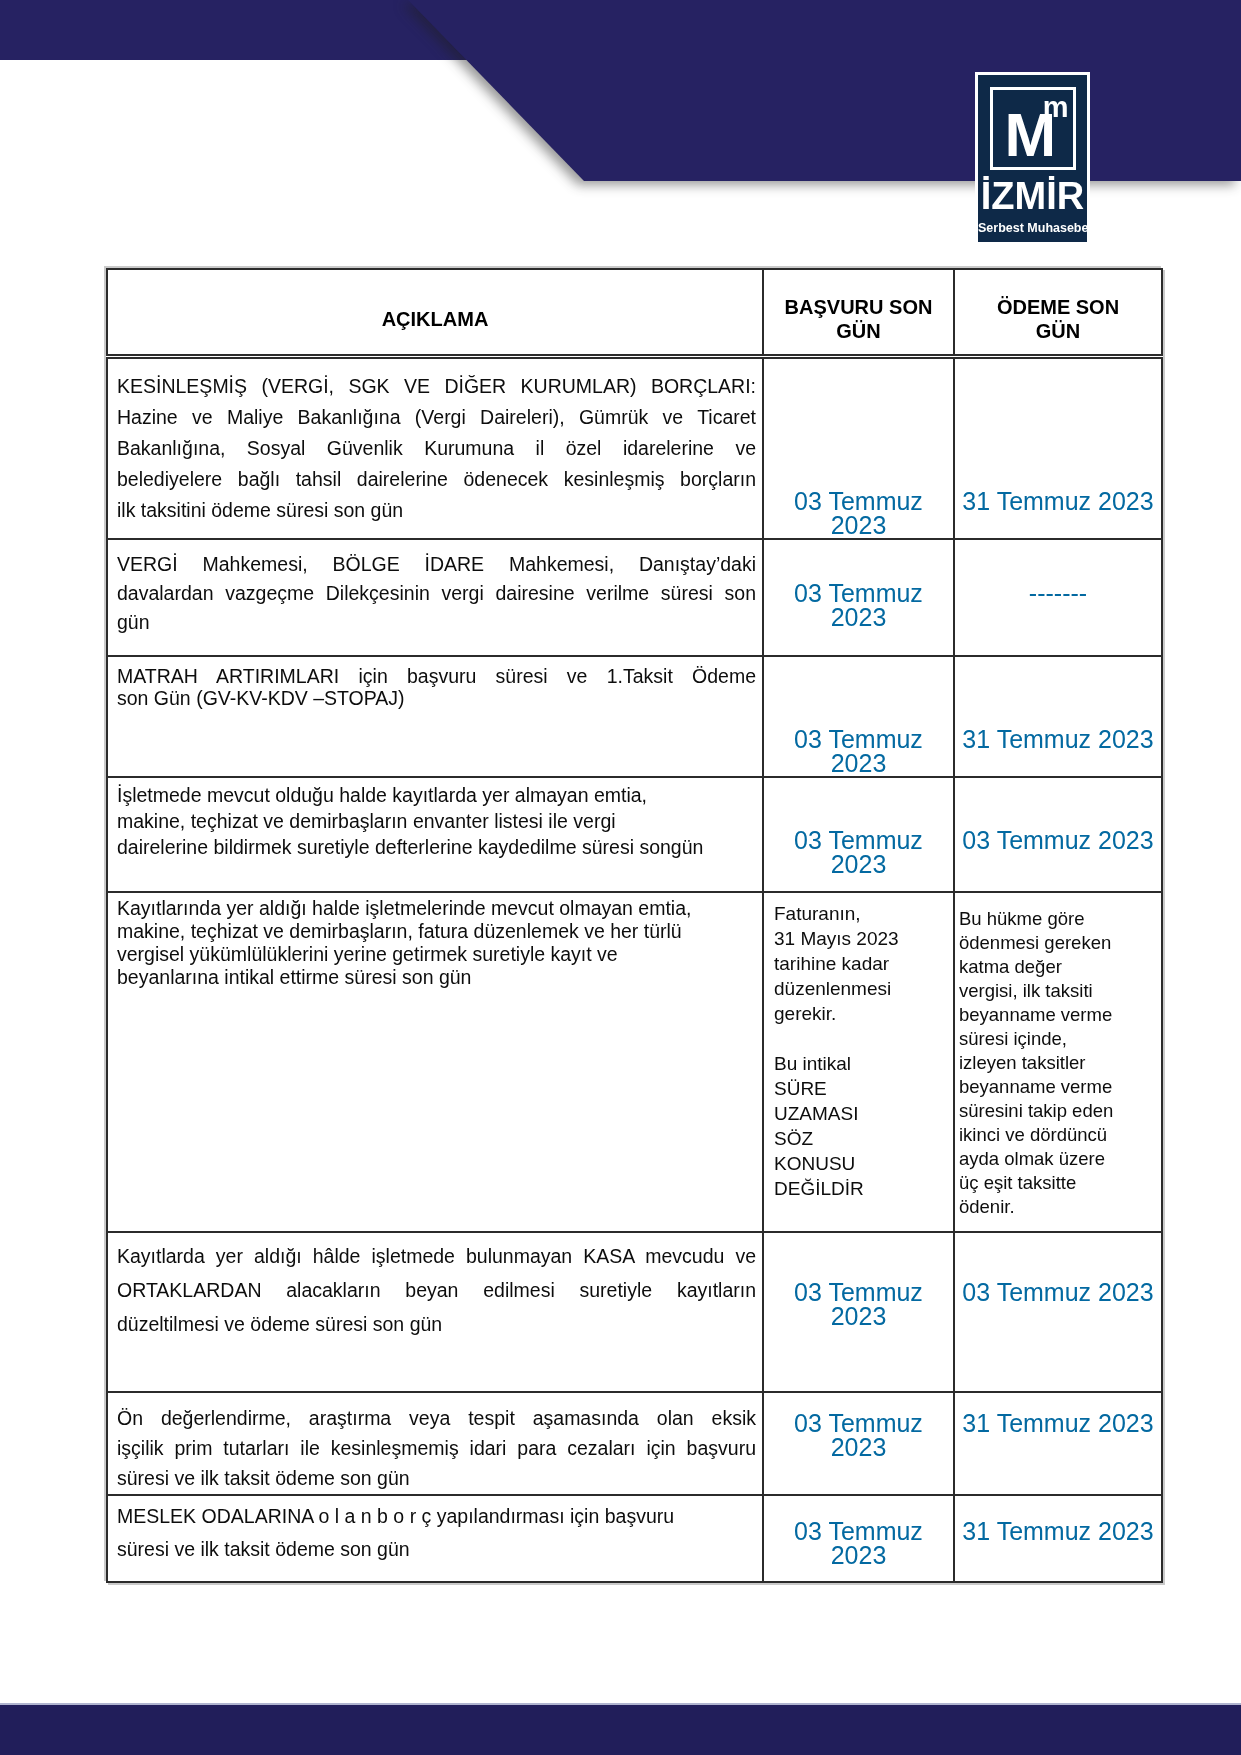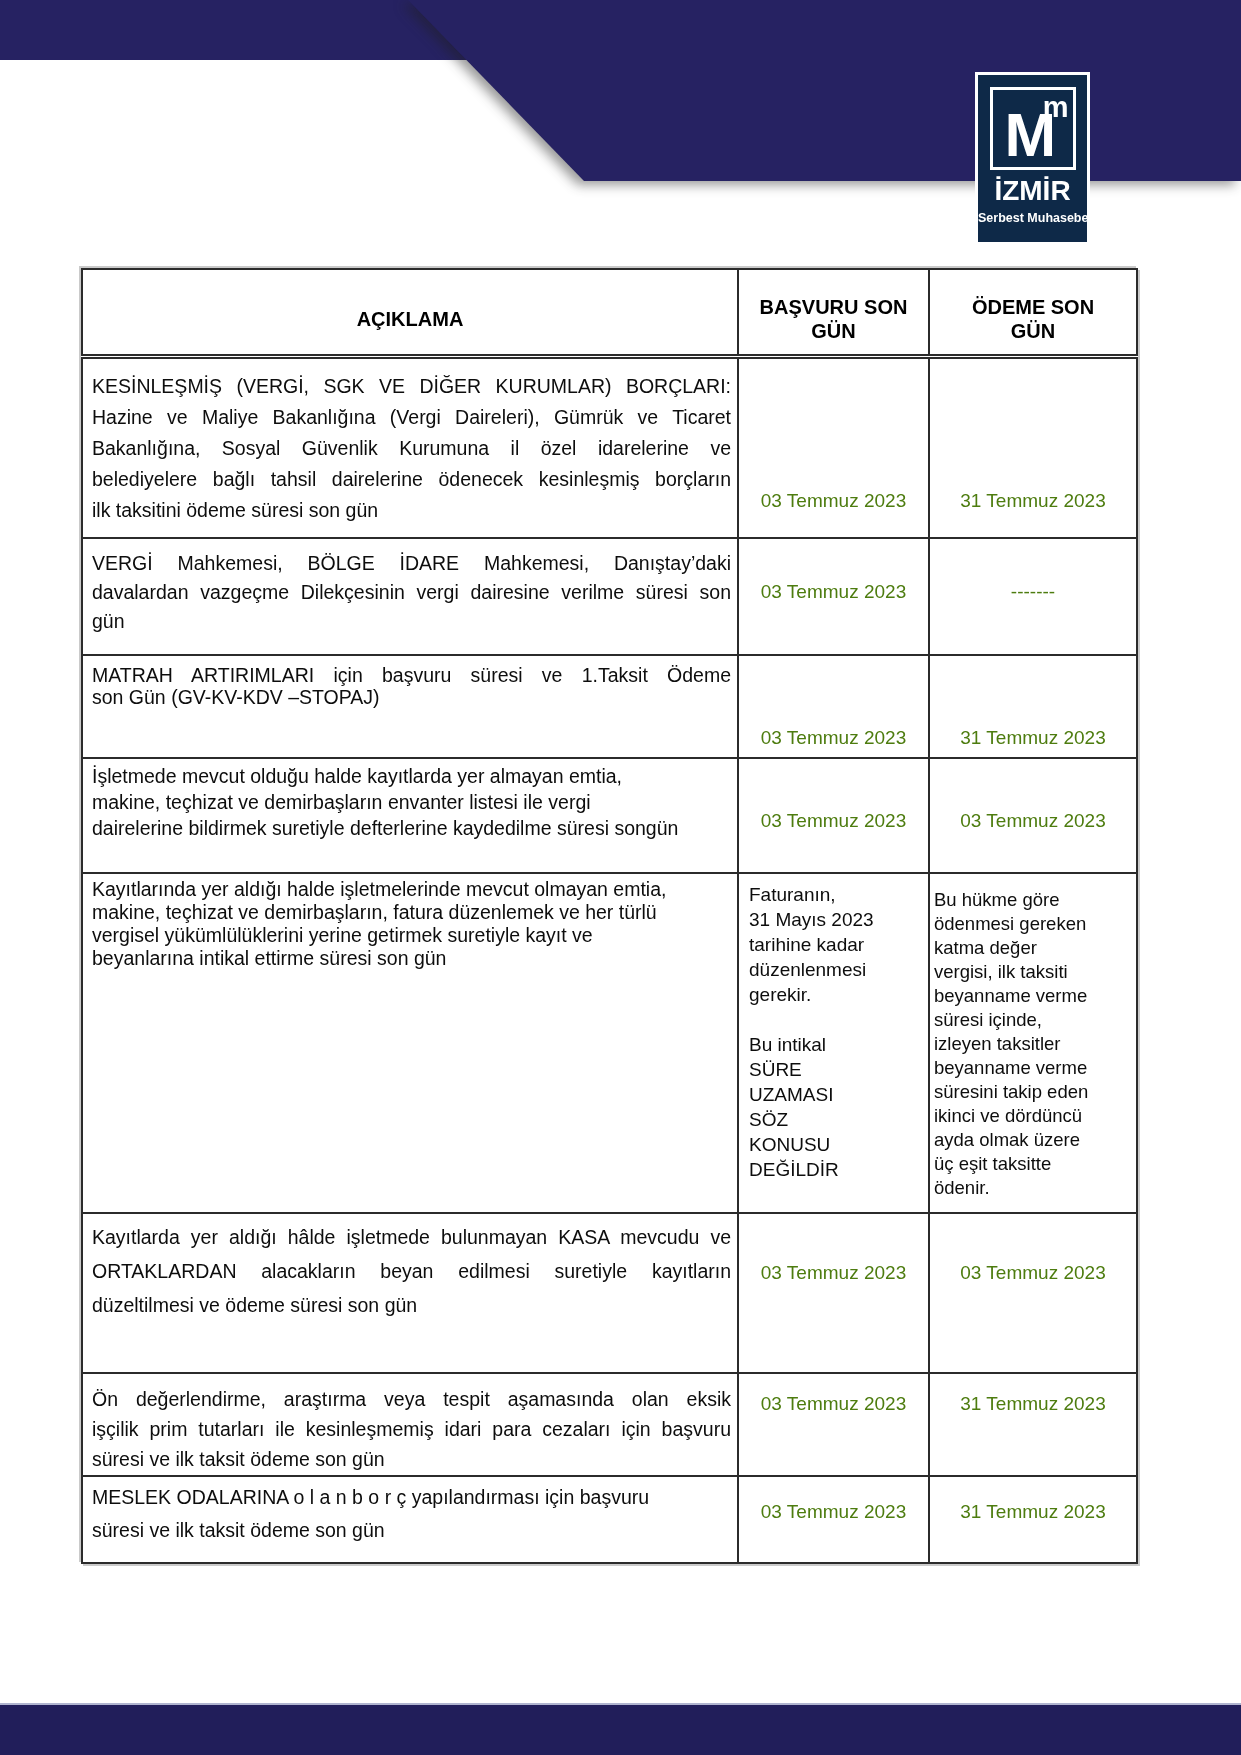--- a/index.html
+++ b/index.html
@@ -32,31 +32,31 @@
   }
   .logo-m{
     position:absolute;bottom:1px;left:50%;transform:translateX(-54%);
     color:#fff;font-weight:bold;font-size:62px;line-height:1;
   }
   .logo-m-small{
     position:absolute;top:3px;right:4px;color:#fff;font-weight:bold;
     font-size:29px;line-height:1;
   }
   .logo-city{
-    color:#fff;font-weight:bold;font-size:28px;line-height:1;
+    color:#fff;font-weight:bold;font-size:38px;line-height:1;
     text-align:center;margin-top:7px;
   }
   .logo-sub{
     color:#fff;font-weight:bold;font-size:12.5px;line-height:1.2;
     text-align:center;margin-top:20px;white-space:nowrap;
   }
   .logo-sub.first{margin-top:6px;}
   
   table.tbl{
-    position:absolute;left:81px;top:268px;width:1055px;
+    position:absolute;left:106px;top:268px;width:1055px;
     border-collapse:collapse;table-layout:fixed;
     border:2px solid #2b2b2b;
     box-shadow:-2px -2px 0 rgba(150,150,150,.5),2px 2px 0 rgba(150,150,150,.5);
   }
   .tbl td,.tbl th{
     border:2px solid #2b2b2b;vertical-align:top;box-sizing:border-box;
     overflow:hidden;
   }
   .tbl thead th{
     border-bottom:5px double #2b2b2b;
@@ -76,21 +76,21 @@
   td.just .tl:last-child{text-align-last:left;}
   tr.r1 td.desc{padding-top:12px;line-height:31px;}
   tr.r2 td.desc{padding-top:10px;line-height:29px;}
   tr.r3 td.desc{padding-top:8px;line-height:22px;}
   tr.r4 td.desc{padding-top:4px;line-height:26px;}
   tr.r5 td.desc{padding-top:4px;line-height:23px;}
   tr.r6 td.desc{padding-top:6px;line-height:34px;}
   tr.r7 td.desc{padding-top:10px;line-height:30px;}
   tr.r8 td.desc{padding-top:4px;line-height:33px;}
   td.date{
-    font-size:19px;text-align:center;line-height:24px;color:#4d7c0f;
+    font-size:25px;text-align:center;line-height:24px;color:#0369a1;
   }
   tr.r1 td.date{padding-top:130px;}
   tr.r2 td.date{padding-top:41px;}
   tr.r3 td.date{padding-top:70px;}
   tr.r4 td.date{padding-top:50px;}
   tr.r6 td.date{padding-top:47px;}
   tr.r7 td.date{padding-top:18px;}
   tr.r8 td.date{padding-top:23px;}
   td.celllines-left{
     font-size:19px;line-height:25px;padding:8px 4px 0 10px;color:#0d0d0d;margin-left:16px;

